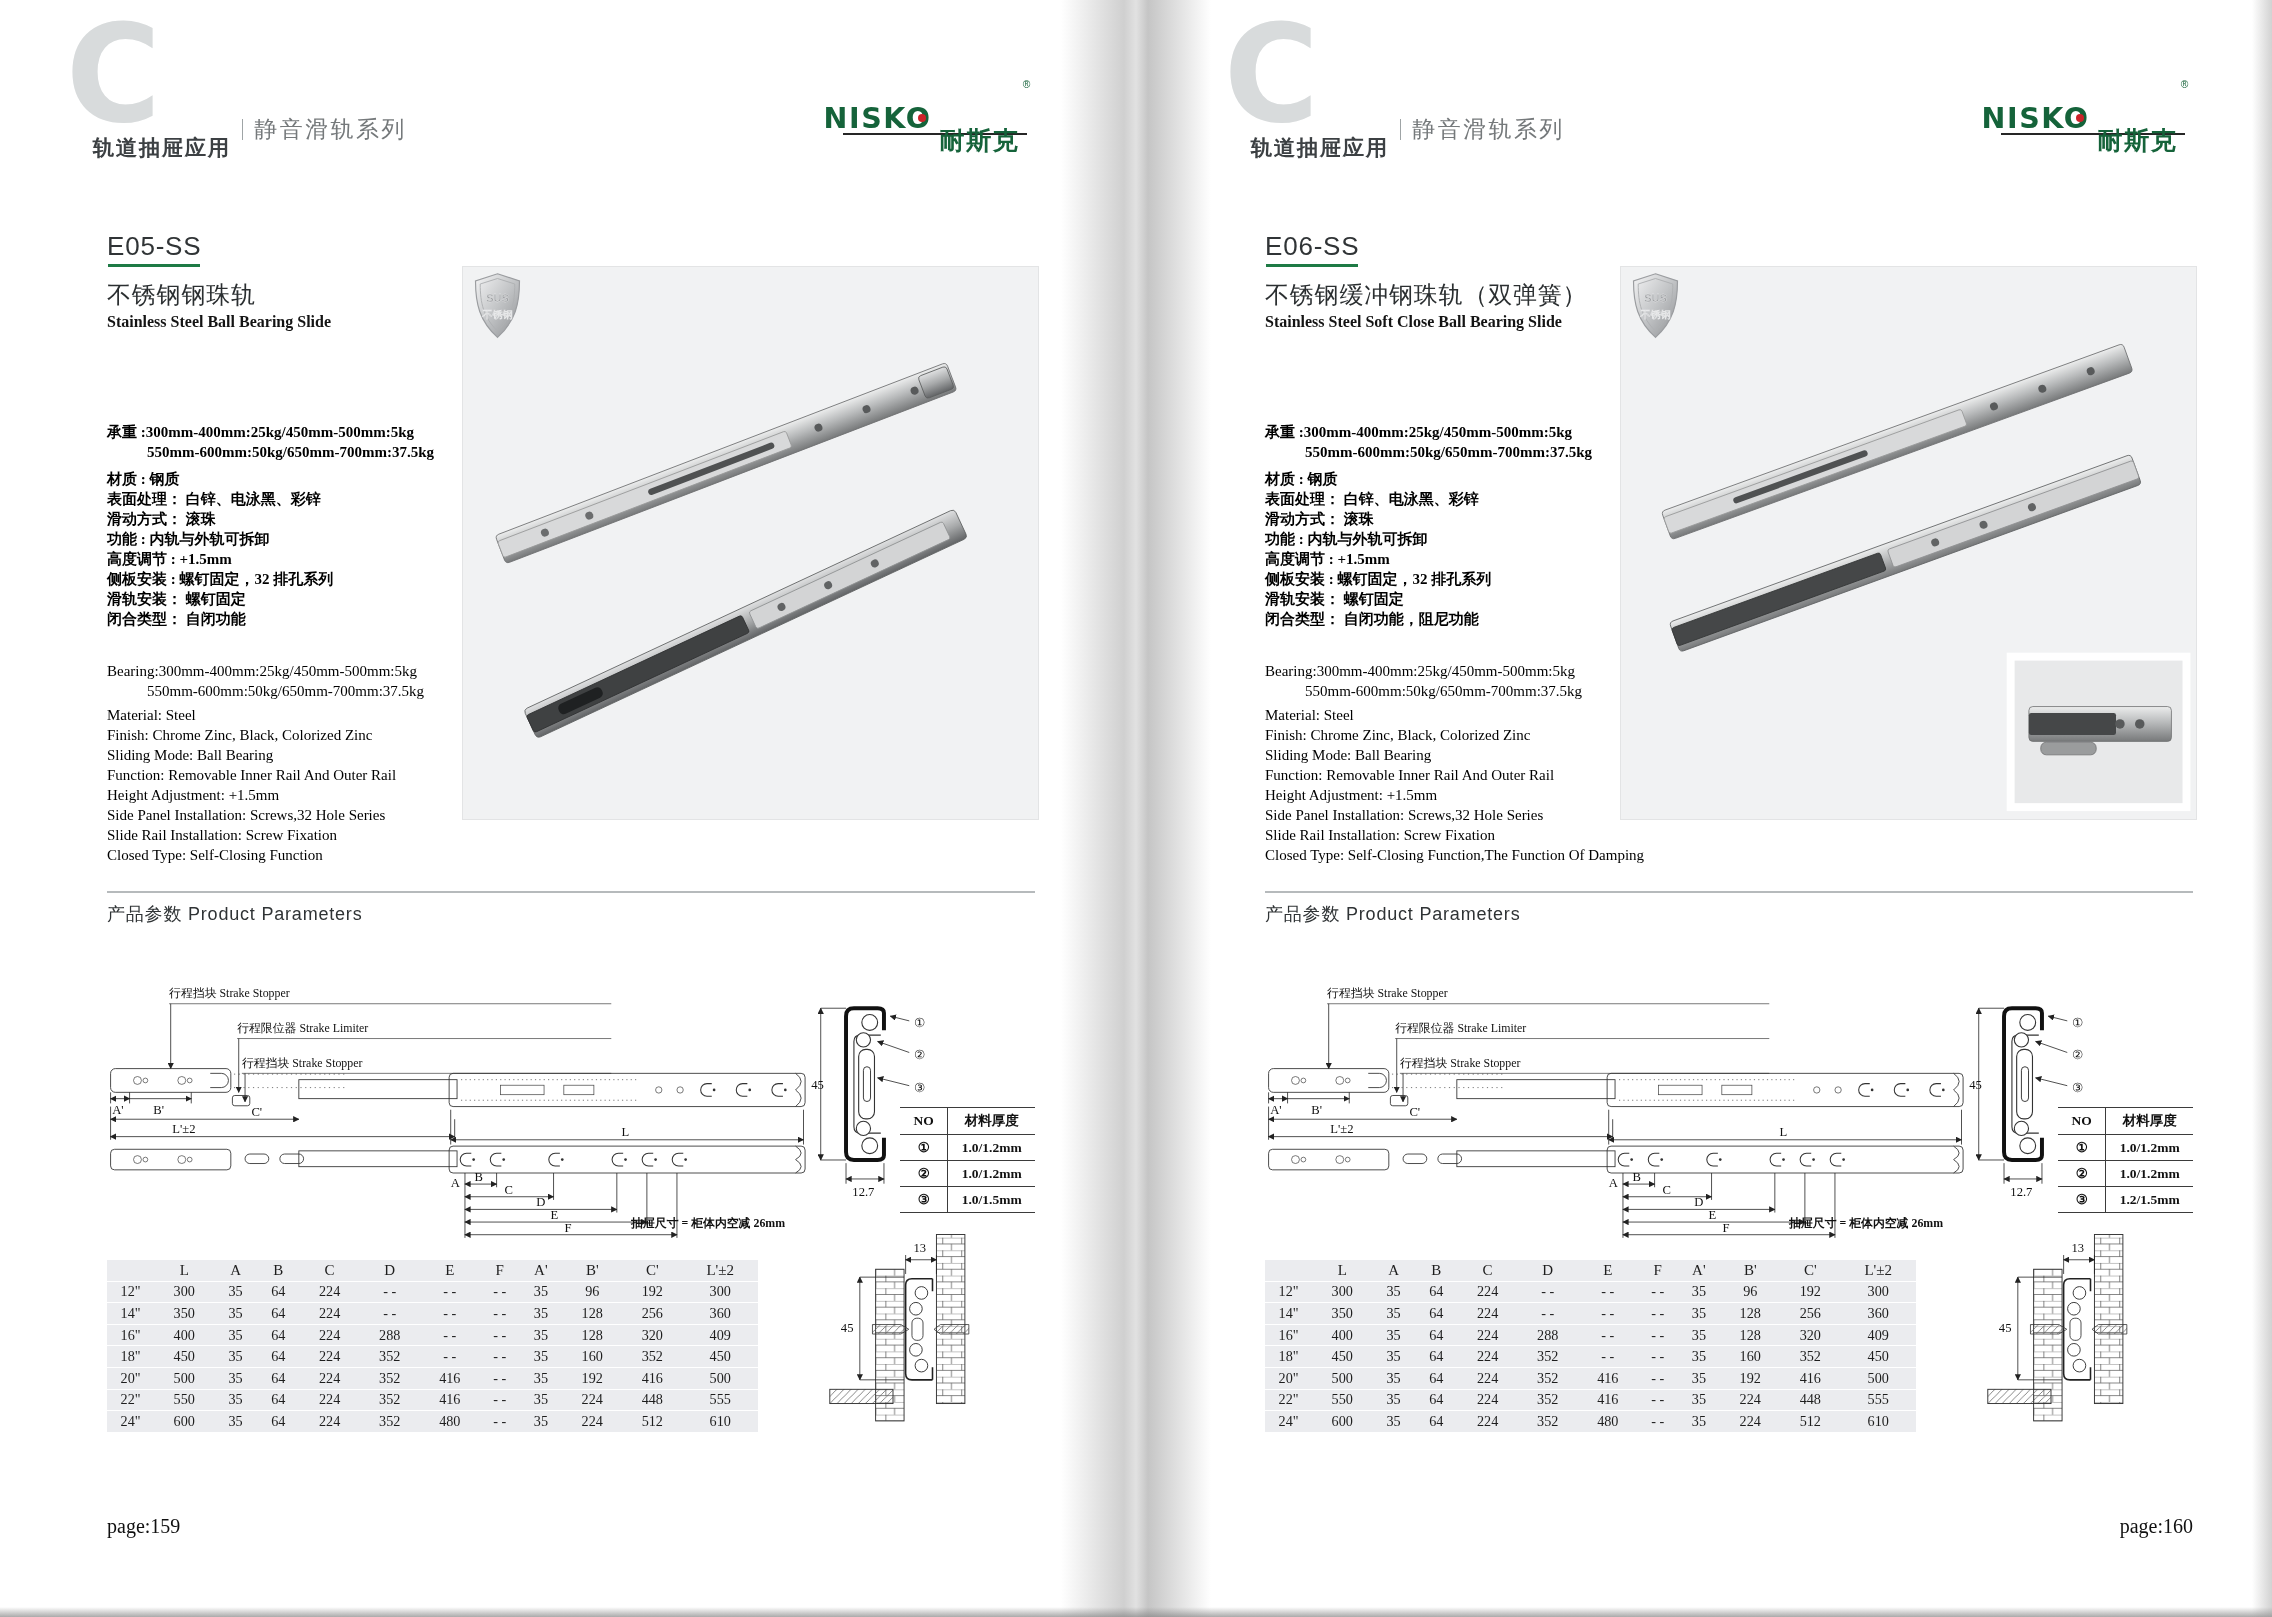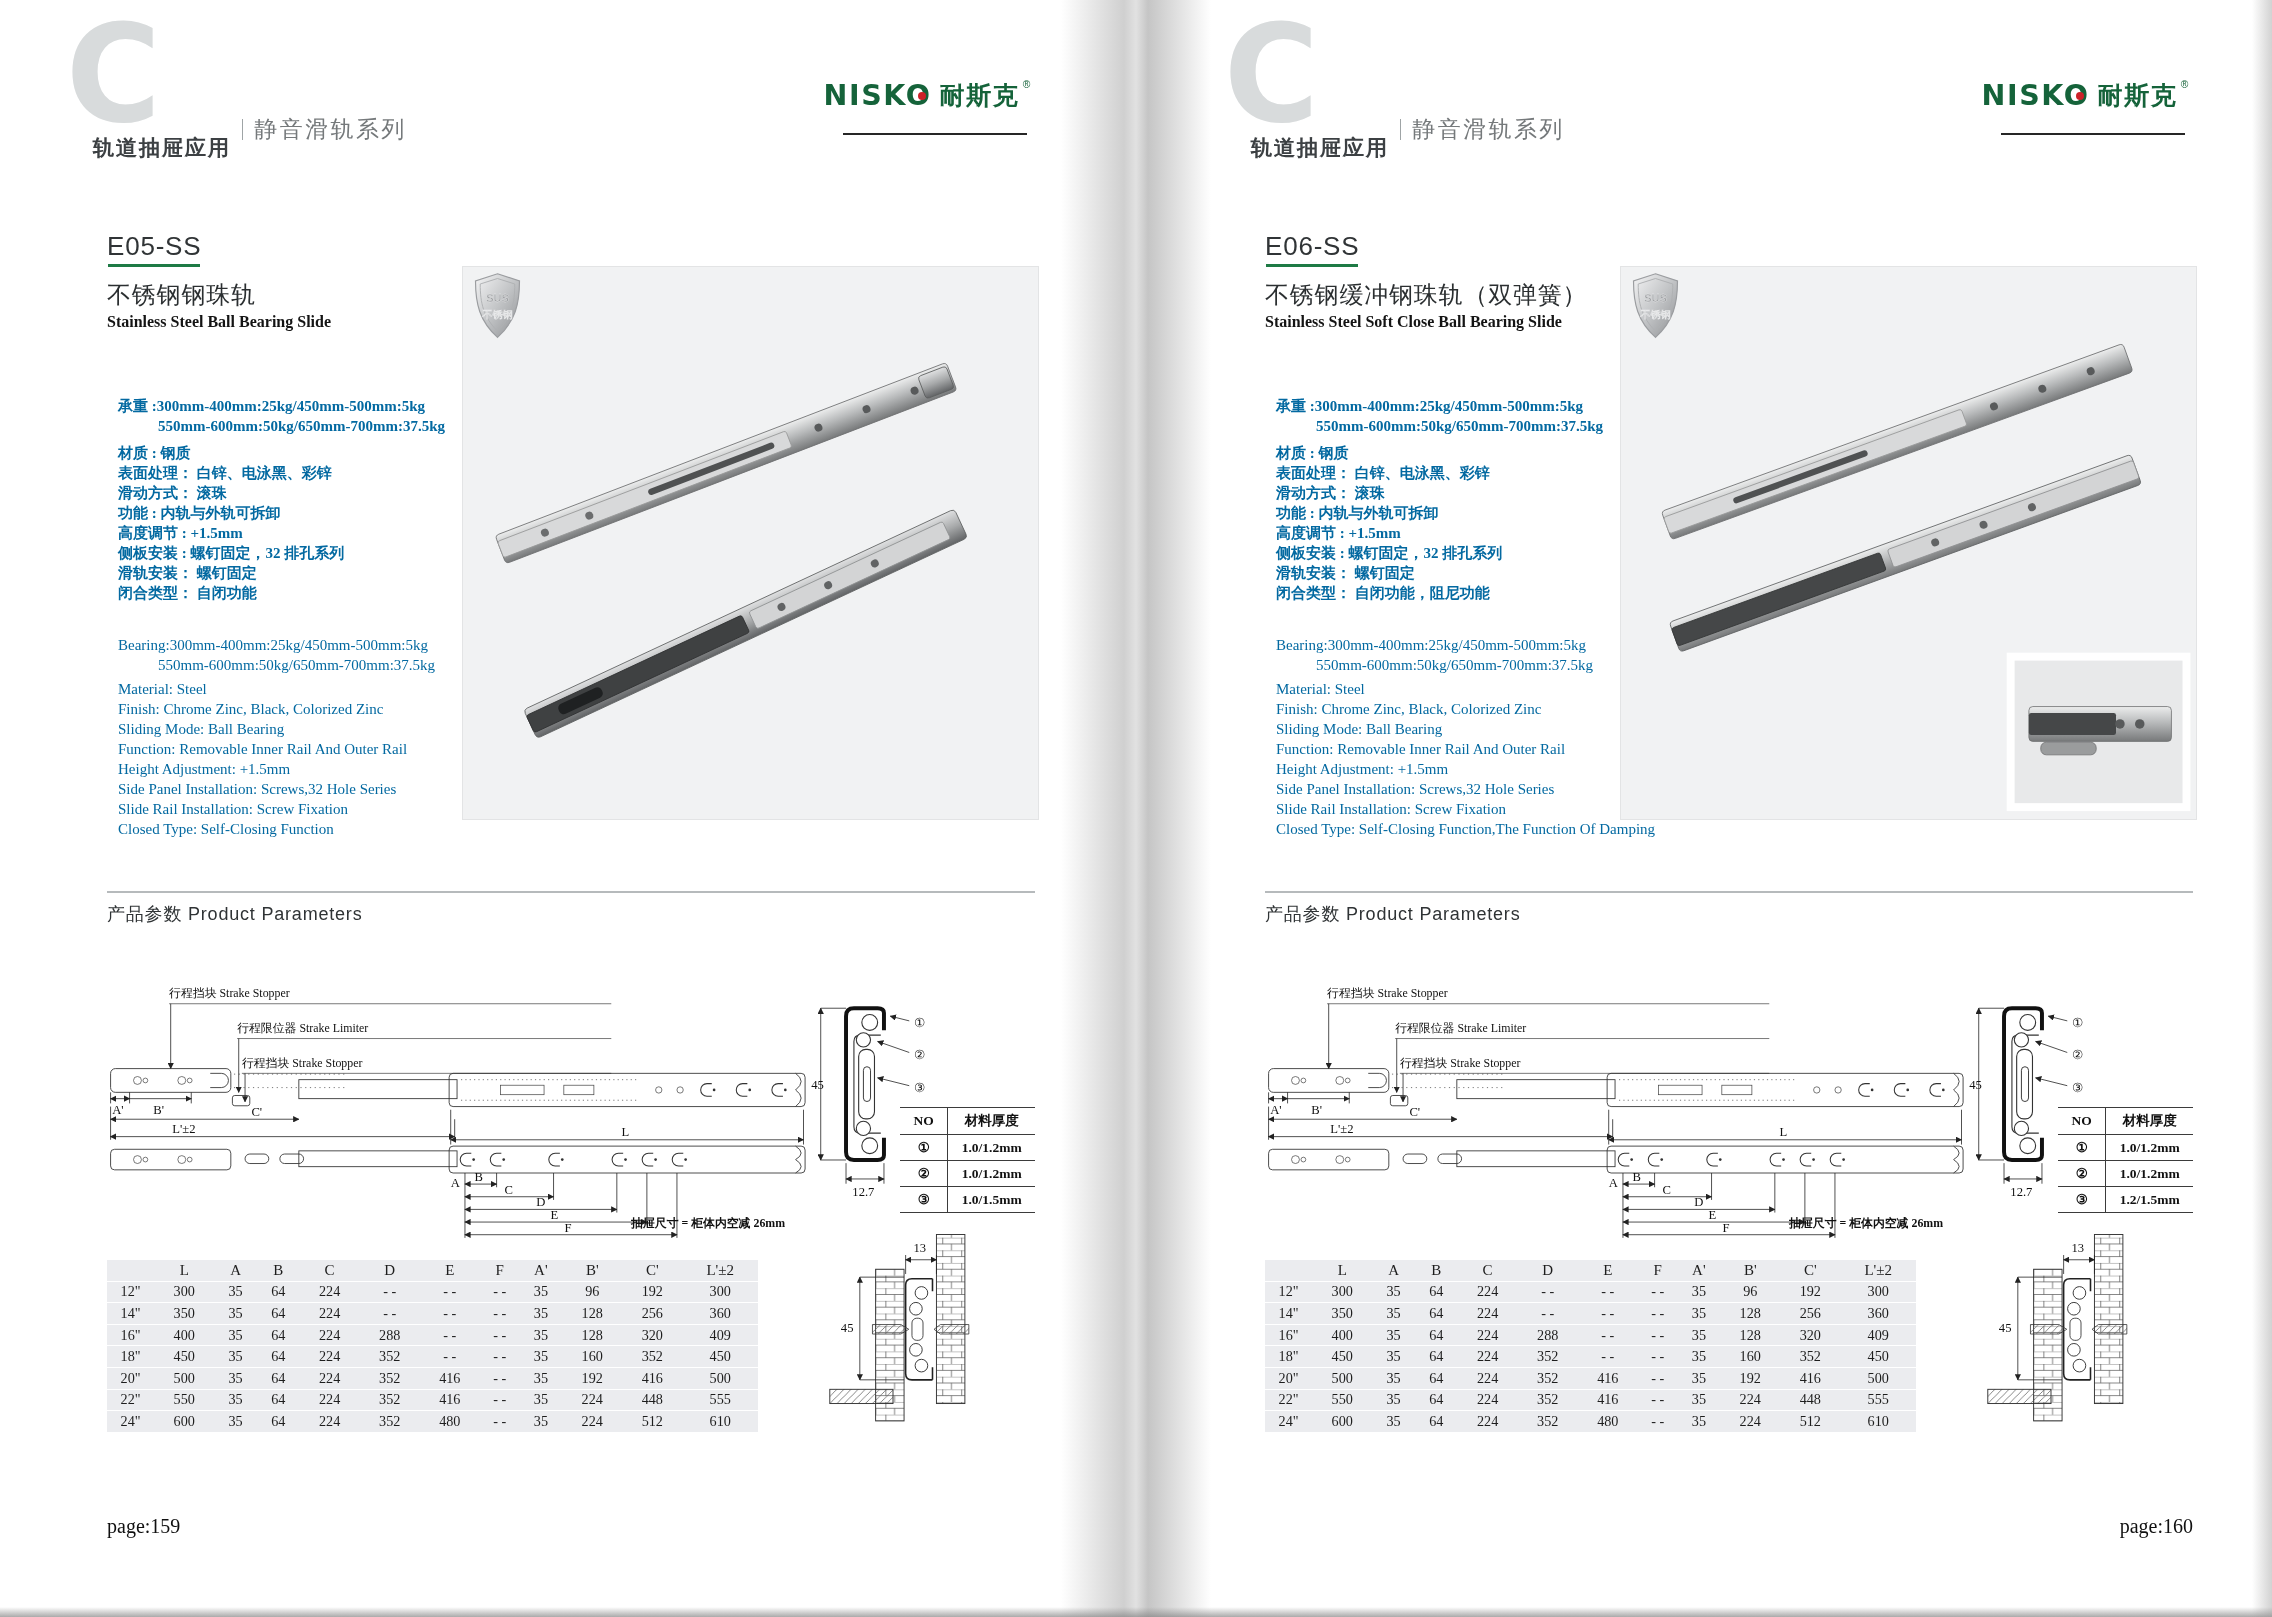--- a/index.html
+++ b/index.html
@@ -24,37 +24,37 @@
   
   .c-mark{position:absolute;left:-41px;top:6.3px;font-size:136px;line-height:136px;font-weight:bold;
     color:#d8dbdc;font-family:"DejaVu Sans",sans-serif;transform:scaleX(.95);transform-origin:left top;z-index:0;}
   .hdr{position:absolute;left:-14.2px;top:97px;display:flex;align-items:center;gap:11px;z-index:1;}
   .hdr-bold{font-size:21.4px;font-weight:700;color:#3c4043;letter-spacing:1.6px;margin-top:36px;}
   .hdr-sep{width:1.6px;height:21.4px;background:#9fa4a6;}
   .hdr-light{font-size:23px;font-weight:400;color:#75797b;letter-spacing:2.4px;}
   .logo{position:absolute;right:4.7px;top:79px;display:flex;align-items:center;gap:8px;z-index:1;}
   .logo-en{font-size:28.5px;font-weight:800;color:#15633a;letter-spacing:1.6px;position:relative;font-family:"DejaVu Sans",sans-serif;margin-left:48px;}
   .logo-en::after{content:'';position:absolute;right:5.5px;top:12.7px;width:8px;height:8px;border-radius:50%;background:#cc2229;}
-  .logo-cn{font-size:25px;font-weight:900;color:#15633a;letter-spacing:1.6px;}
+  .logo-cn{font-size:25px;font-weight:900;color:#15633a;letter-spacing:1.6px;margin-top:45px;}
   .logo-reg{font-size:10.3px;color:#15633a;align-self:flex-start;margin-left:-4.7px;}
   .logo-rule{position:absolute;right:8px;top:133px;width:184px;height:2.4px;background:#262626;}
 
   
   .model{position:absolute;left:0;top:231px;font-size:26px;font-weight:500;color:#303436;letter-spacing:0.8px;}
   .model-rule{position:absolute;left:0.8px;top:264px;width:92px;height:3.2px;}
   .name-cn{position:absolute;left:0;top:279px;font-size:24px;font-weight:500;color:#2b2f31;letter-spacing:0.8px;}
   .name-en{position:absolute;left:0;top:313px;font-size:16px;font-weight:600;color:#141414;font-family:"Liberation Serif",serif;}
 
   
   .photo{position:absolute;left:355px;top:266px;width:575px;height:552px;background:#f1f2f3;border:0.8px solid #e3e4e5;}
   .photo svg{display:block;width:100%;height:100%;}
   .badge{position:absolute;left:363px;top:272px;width:55px;height:68px;z-index:2;}
 
   
-  .specs{position:absolute;left:11px;width:372px;font-family:"Liberation Serif",serif;font-size:15px;color:#0369a1;}
+  .specs{position:absolute;left:0;width:372px;font-family:"Liberation Serif",serif;font-size:15px;color:#000000;margin-top:26px;}
   .specs .line{line-height:20px;white-space:nowrap;}
   .cn{font-weight:600;}
   .load .line:nth-child(2){padding-left:40px;}
   .sp-cn-load{top:396px;}
   .sp-cn-attrs{top:443px;}
   .sp-en-load{top:635px;}
   .sp-en-attrs{top:679px;}
 
   
   .param-rule{position:absolute;left:0;top:891px;width:928px;height:1.6px;background:#b6babc;}

